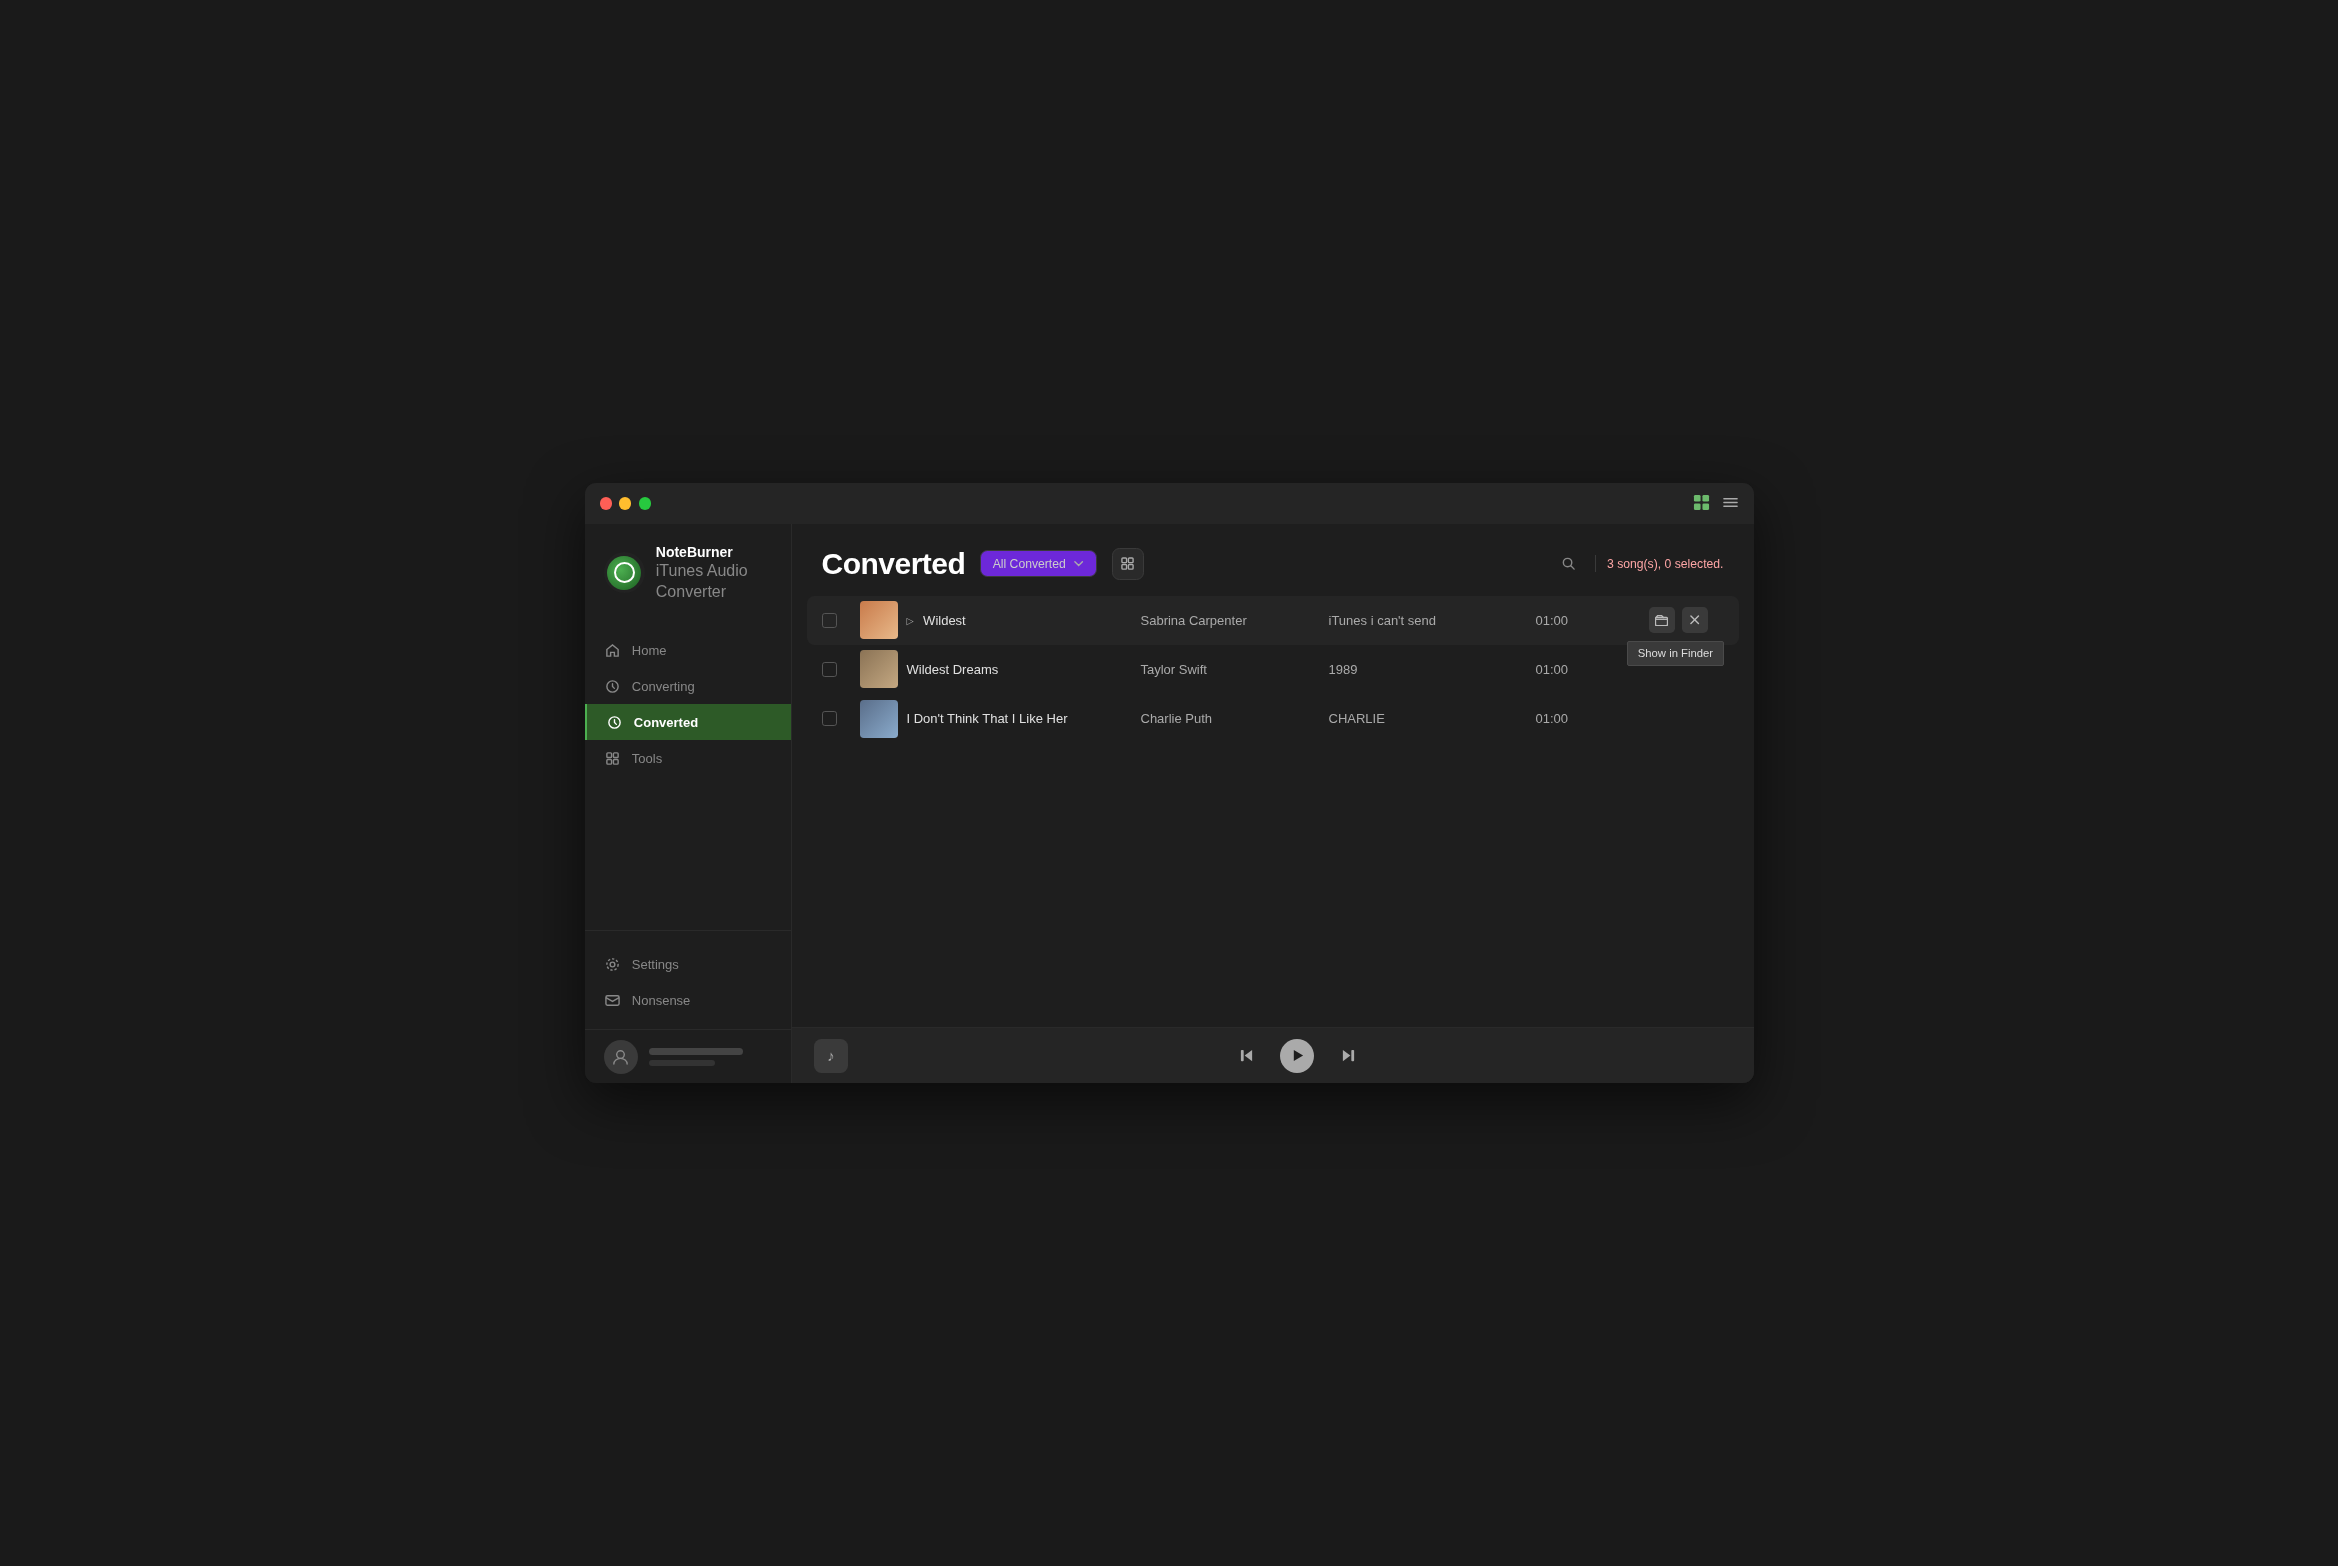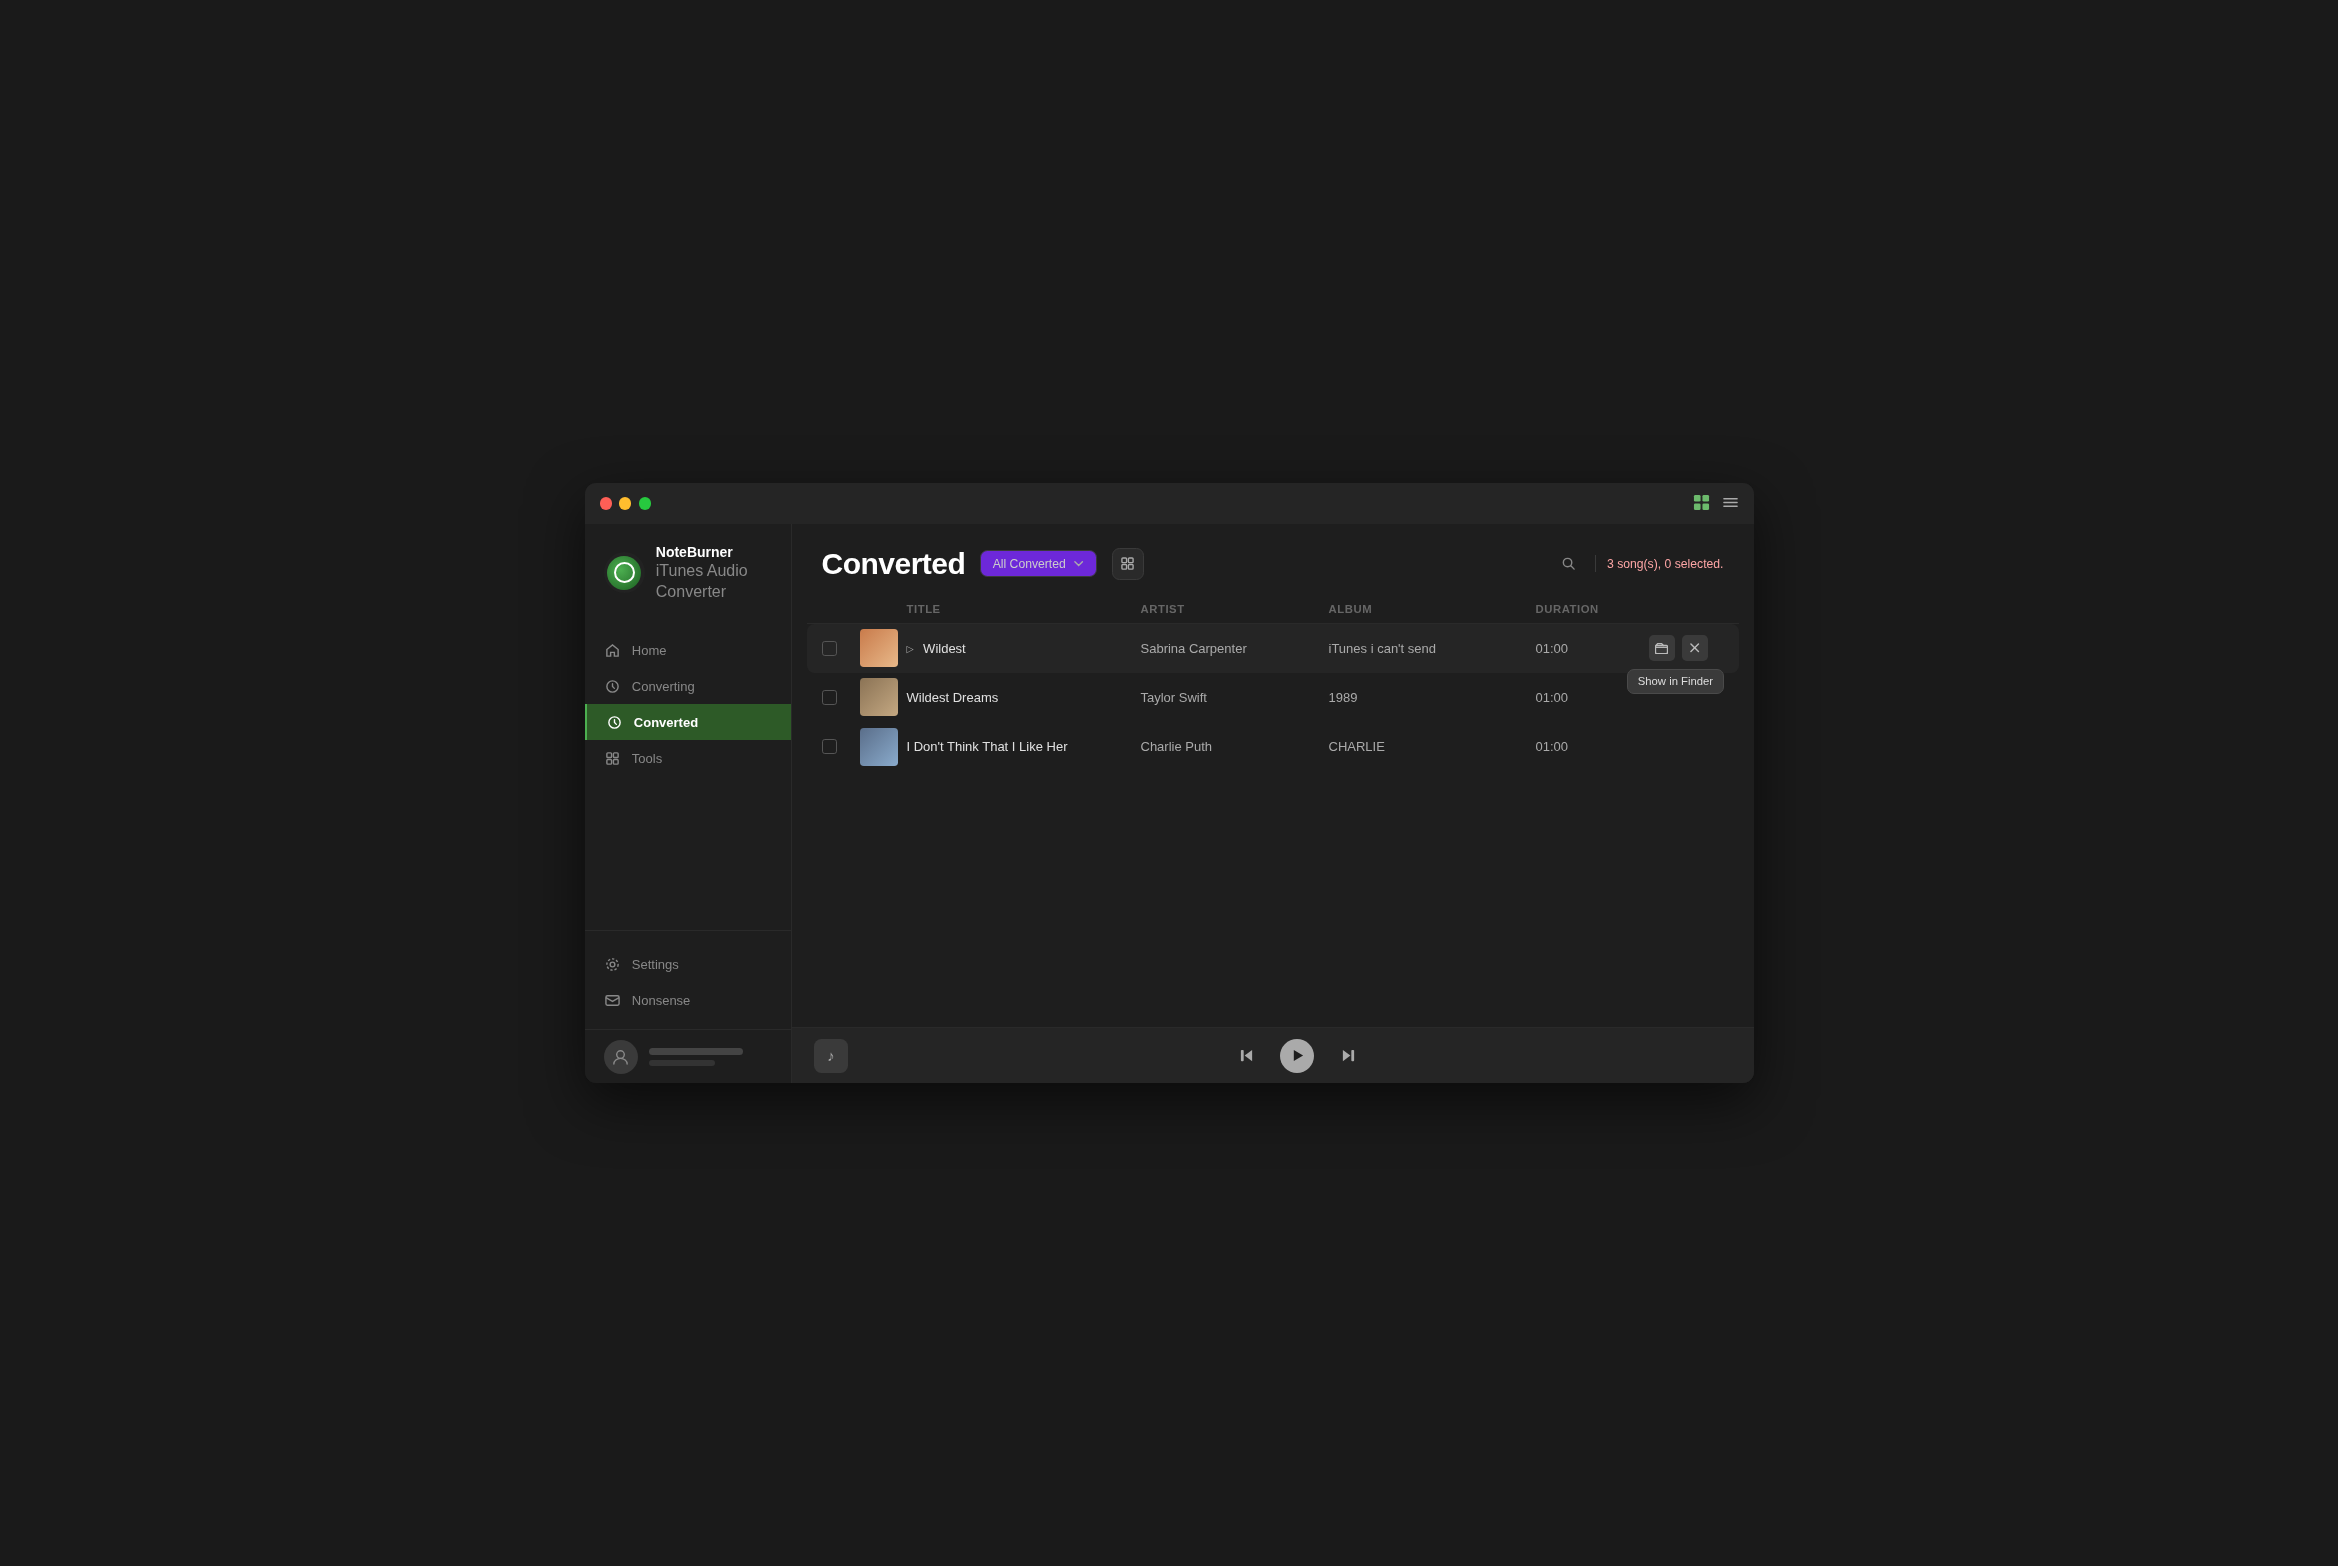--- a/index.html
+++ b/index.html
@@ -320,21 +320,21 @@
       font-size: 12.2px;
     }
     .tooltip {
       position: absolute;
       right: 15px;
       top: 45px;
       background: #3a3a3a;
       color: #ddd;
       font-size: 11.3px;
       padding: 5.6px 9.4px;
-      border-radius: 7px;
+      border-radius: 2px;
       white-space: nowrap;
       z-index: 10;
       border: 0.9px solid #4a4a4a;
     }
     .player-bar {
       height: 56px;
       background: #252525;
       border-top: 0.9px solid #2a2a2a;
       display: flex;
       align-items: center;
@@ -530,29 +530,20 @@
               <circle cx="7" cy="7" r="4.5" stroke="#888" stroke-width="1.5"></circle>
               <line x1="10.5" y1="10.5" x2="14" y2="14" stroke="#888" stroke-width="1.5" stroke-linecap="round"></line>
             </svg>
           </div>
           <div class="divider-v"></div>
           <span class="song-count">3 song(s), 0 selected.</span>
         </div>
       </div>
 
       <div class="table-container">
-        <div class="table-header">
-          <div></div>
-          <div></div>
-          <div>TITLE</div>
-          <div>ARTIST</div>
-          <div>ALBUM</div>
-          <div>DURATION</div>
-          <div></div>
-        </div>
 
         <div class="table-row hovered" style="position:relative;">
           <div class="checkbox"></div>
           <div class="album-art">
             <div class="album-art-placeholder art-nonsense"></div>
           </div>
           <div class="song-title-area">
             <span class="play-btn-small">▷</span>
             <span>Wildest</span>
           </div>

